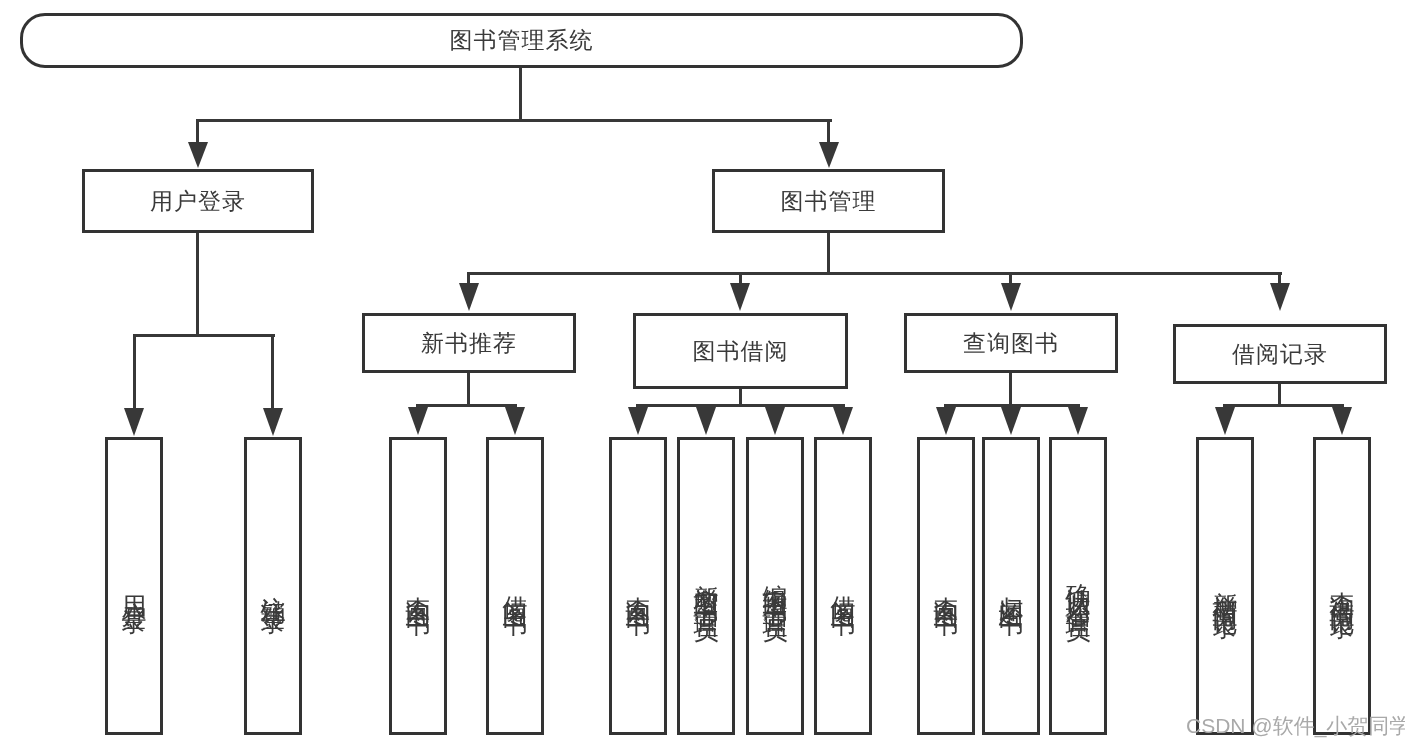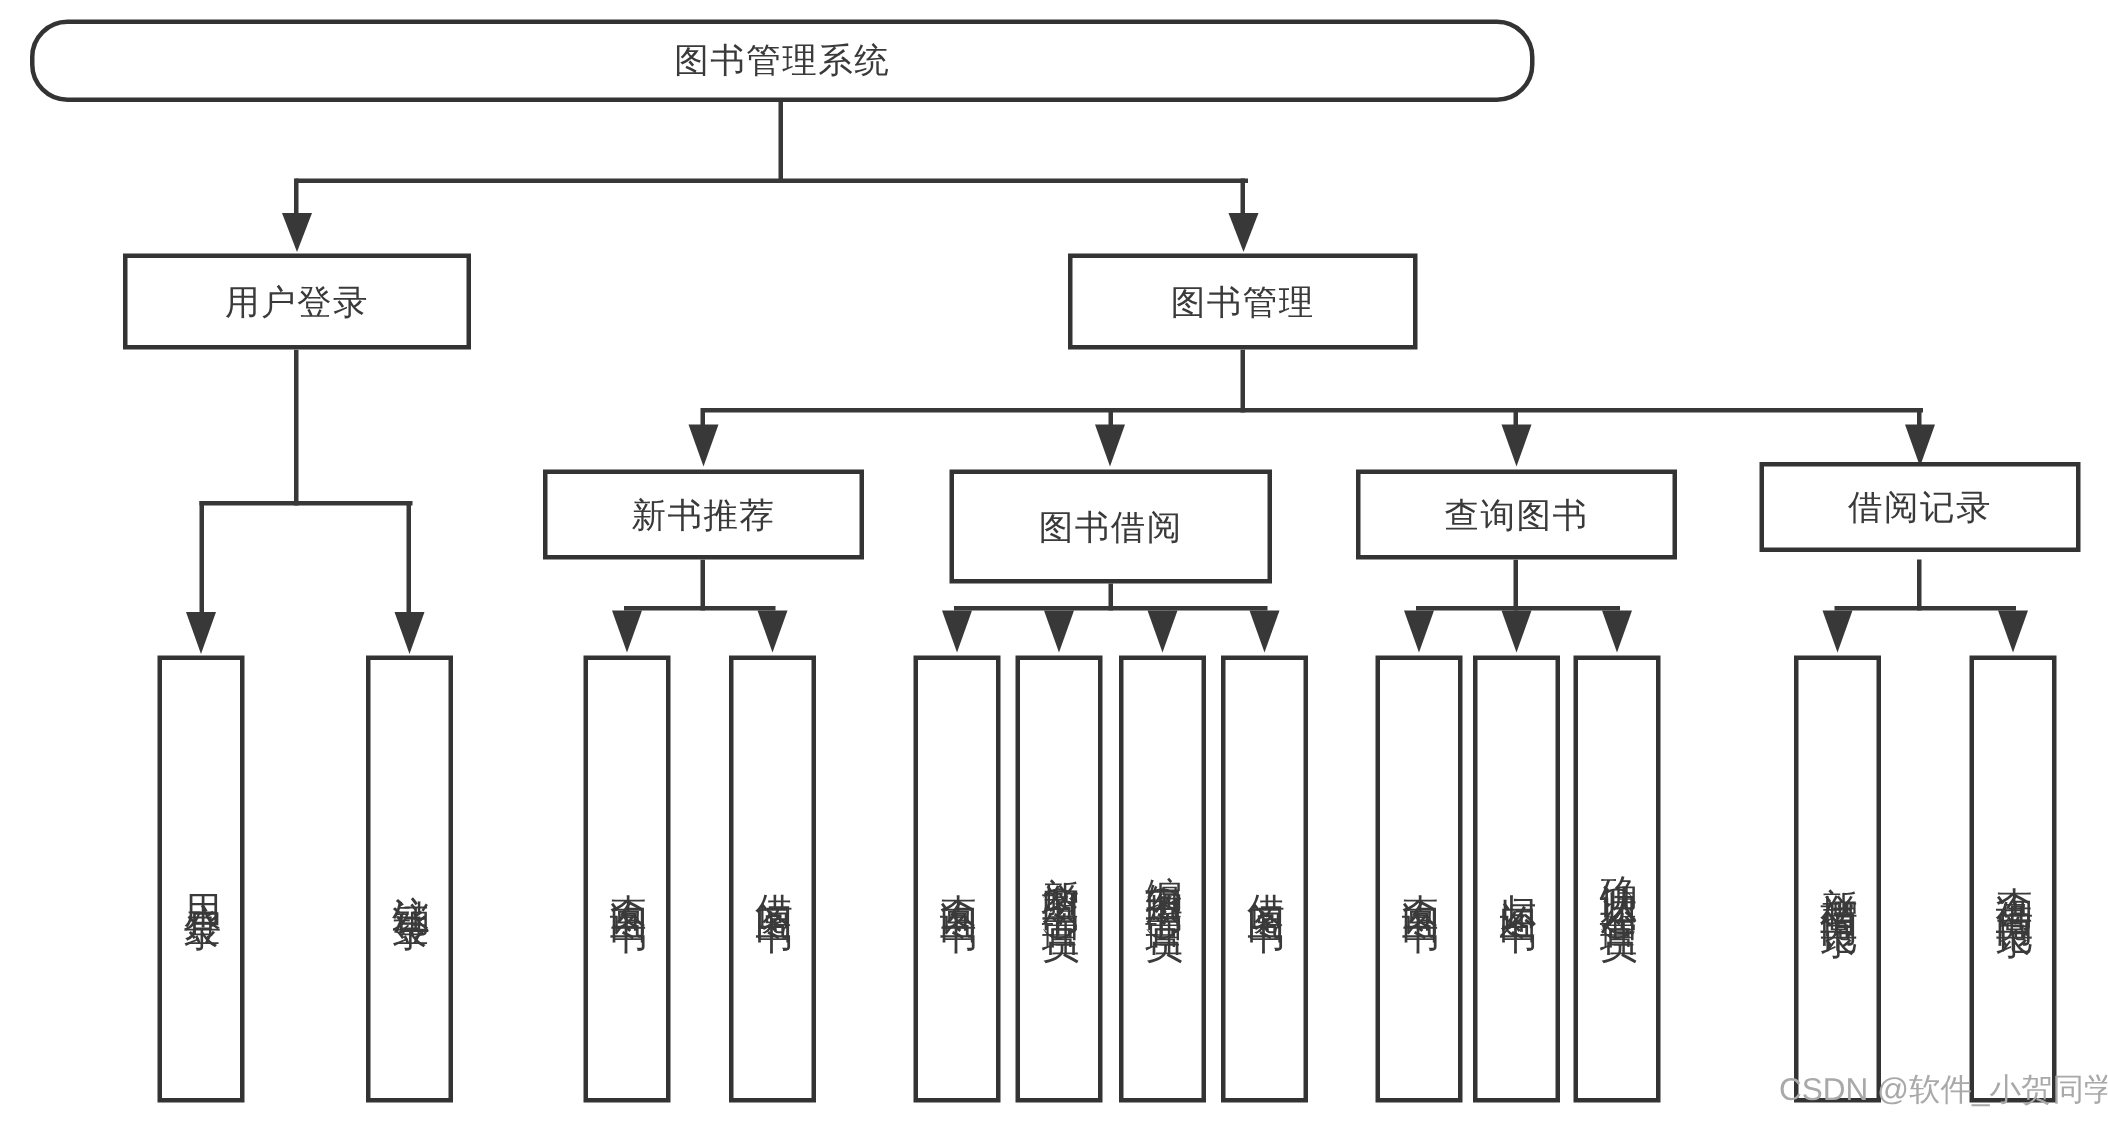--- a/index.html
+++ b/index.html
@@ -102,21 +102,21 @@
 
   <div class="box" style="left:362px; top:313px; width:214px; height:60px;">
     <span class="hlabel">新书推荐</span>
   </div>
   <div class="box" style="left:633px; top:313px; width:215px; height:76px;">
     <span class="hlabel">图书借阅</span>
   </div>
   <div class="box" style="left:904px; top:313px; width:214px; height:60px;">
     <span class="hlabel">查询图书</span>
   </div>
-  <div class="box" style="left:1173px; top:308px; width:214px; height:60px;">
+  <div class="box" style="left:1173px; top:324px; width:214px; height:60px;">
     <span class="hlabel">借阅记录</span>
   </div>
 
   <div class="ln" style="left:467px; top:373px; width:3px; height:34px;"></div>
   <div class="ln" style="left:416px; top:404px; width:101px; height:3px;"></div>
   <div class="tri" style="left:408px; top:407px;"></div>
   <div class="tri" style="left:505px; top:407px;"></div>
 
   <div class="ln" style="left:739px; top:373px; width:3px; height:34px;"></div>
   <div class="ln" style="left:636px; top:404px; width:209px; height:3px;"></div>

